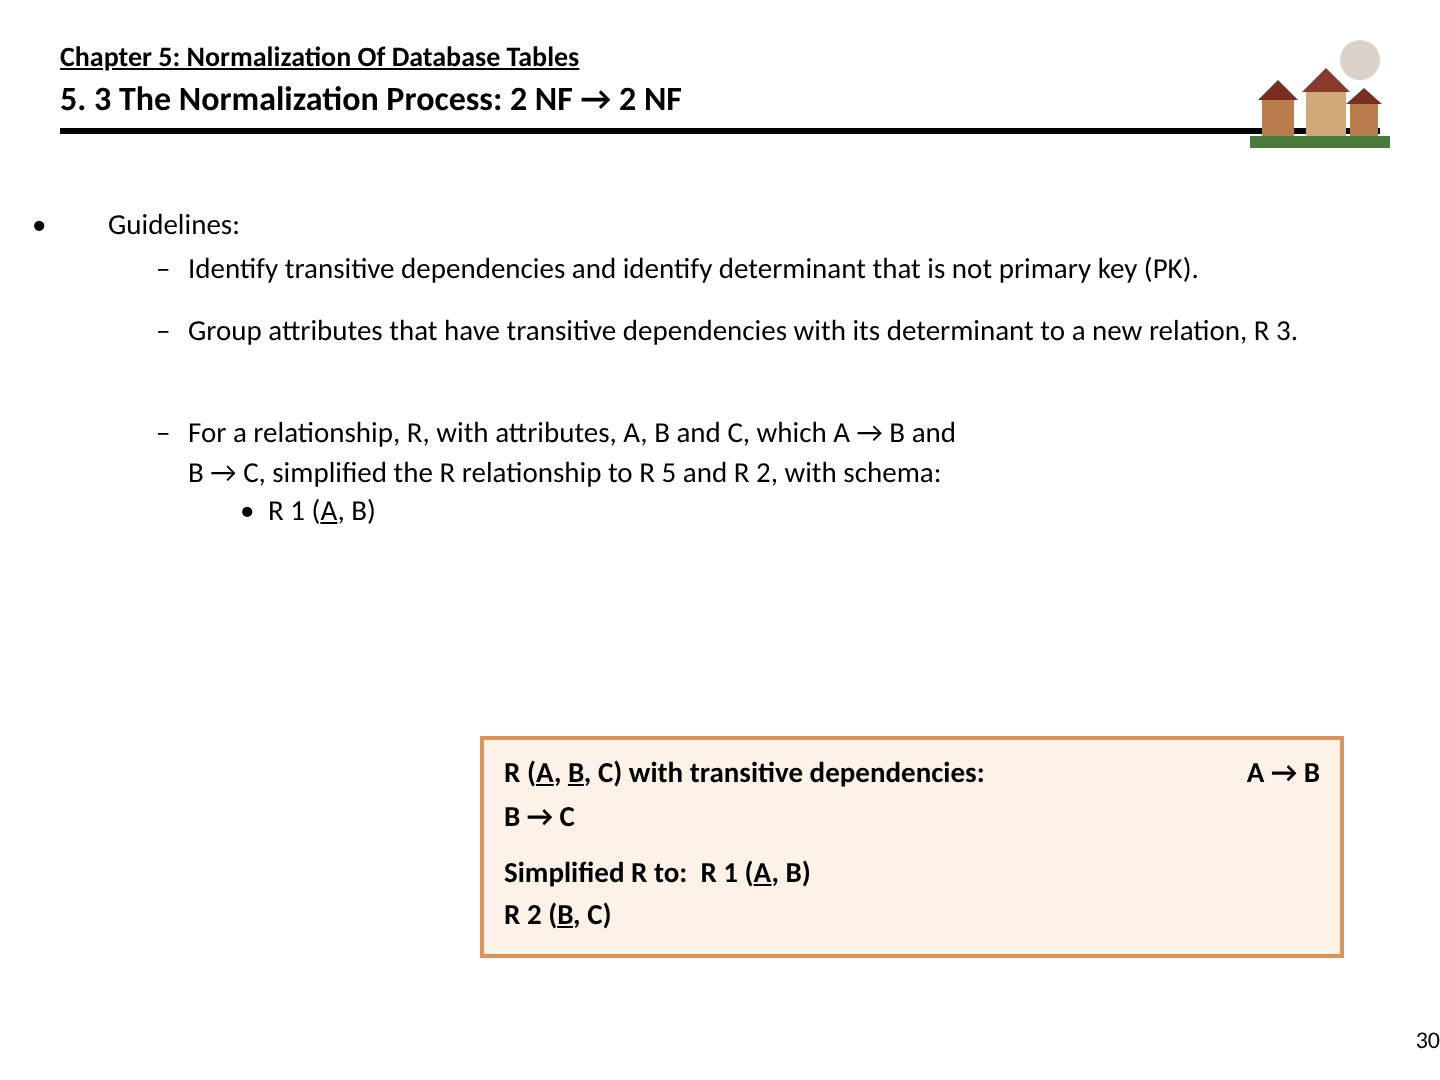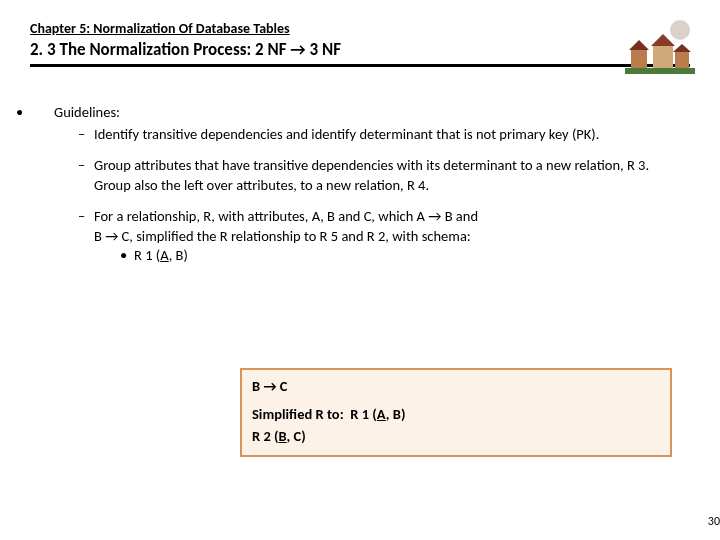--- a/index.html
+++ b/index.html
@@ -82,51 +82,57 @@
     <circle cx="55" cy="12" r="10" fill="#6a4a2a" opacity="0.25"></circle>
     <rect x="6" y="32" width="16" height="18" fill="#b97c4b"></rect>
     <polygon points="4,32 14,22 24,32" fill="#7a2e22"></polygon>
     <rect x="28" y="28" width="20" height="22" fill="#cfa97a"></rect>
     <polygon points="26,28 38,16 50,28" fill="#8a3a2a"></polygon>
     <rect x="50" y="34" width="14" height="16" fill="#b97c4b"></rect>
     <polygon points="48,34 57,26 66,34" fill="#7a2e22"></polygon>
     <rect x="0" y="50" width="70" height="6" fill="#4a7a3a"></rect>
   </svg>
   <div class="title">Chapter 5: Normalization Of Database Tables</div>
-  <div class="subtitle">2. 3 The Normalization Process: 2 NF → 3 NF</div>
+  <div class="subtitle">5. 3 The Normalization Process: 2 NF → 2 NF</div>
   <hr class="rule">
 </div>
 
 <div class="content">
   <div class="l1">
     <span class="bullet">•</span>
     <div class="l1-body">
       <span>Guidelines:</span>
 
       <div class="l2">
         <span class="dash">–</span><span>Identify transitive dependencies  and identify determinant that is not primary key (PK).</span>
       </div>
 
       <div class="l2">
         <span class="dash">–</span><span>Group attributes that have transitive dependencies with its determinant to a new relation, R 3.</span><br>
-        <span class="dash">&nbsp;</span><span>Group also the left over attributes, to a new relation, R 4.</span>
+        <span class="dash">&nbsp;</span>
       </div>
 
       <div class="l2" style="margin-bottom:2px">
         <span class="dash">–</span><span>For a relationship, R, with attributes, A, B and C, which A → B and</span><br>
         <span class="dash">&nbsp;</span><span>B → C, simplified the R relationship to R 5 and R 2, with schema:</span>
         <div class="l3">
           <span class="dot">•</span><span>R 1 (</span><span class="u">A</span><span>, B)</span>
         </div>
       </div>
     </div>
   </div>
 </div>
 
 <div class="rel-box">
+  <div class="row1">
+    <span>
+      <span>R (</span><span class="u">A</span><span>, </span><span class="u">B</span><span>, C) with transitive dependencies:</span>
+    </span>
+    <span>A → B</span>
+  </div>
   <div class="row2">B → C</div>
   <div class="simp">
     <span>Simplified R to:</span>&nbsp;&nbsp;<span>R 1 (</span><span class="u">A</span><span>, B)</span>
   </div>
   <div class="simp-indent">
     <span>R 2 (</span><span class="u">B</span><span>, C)</span>
   </div>
 </div>
 
 <div class="pagenum">30</div>

